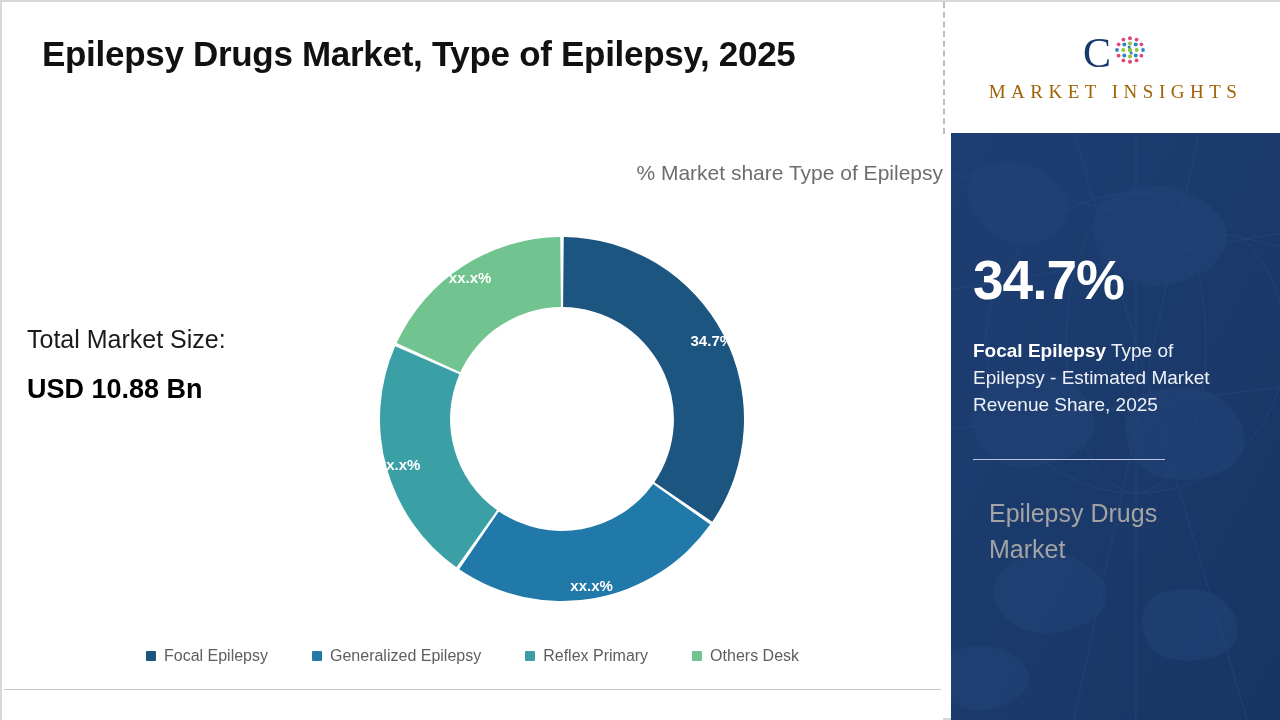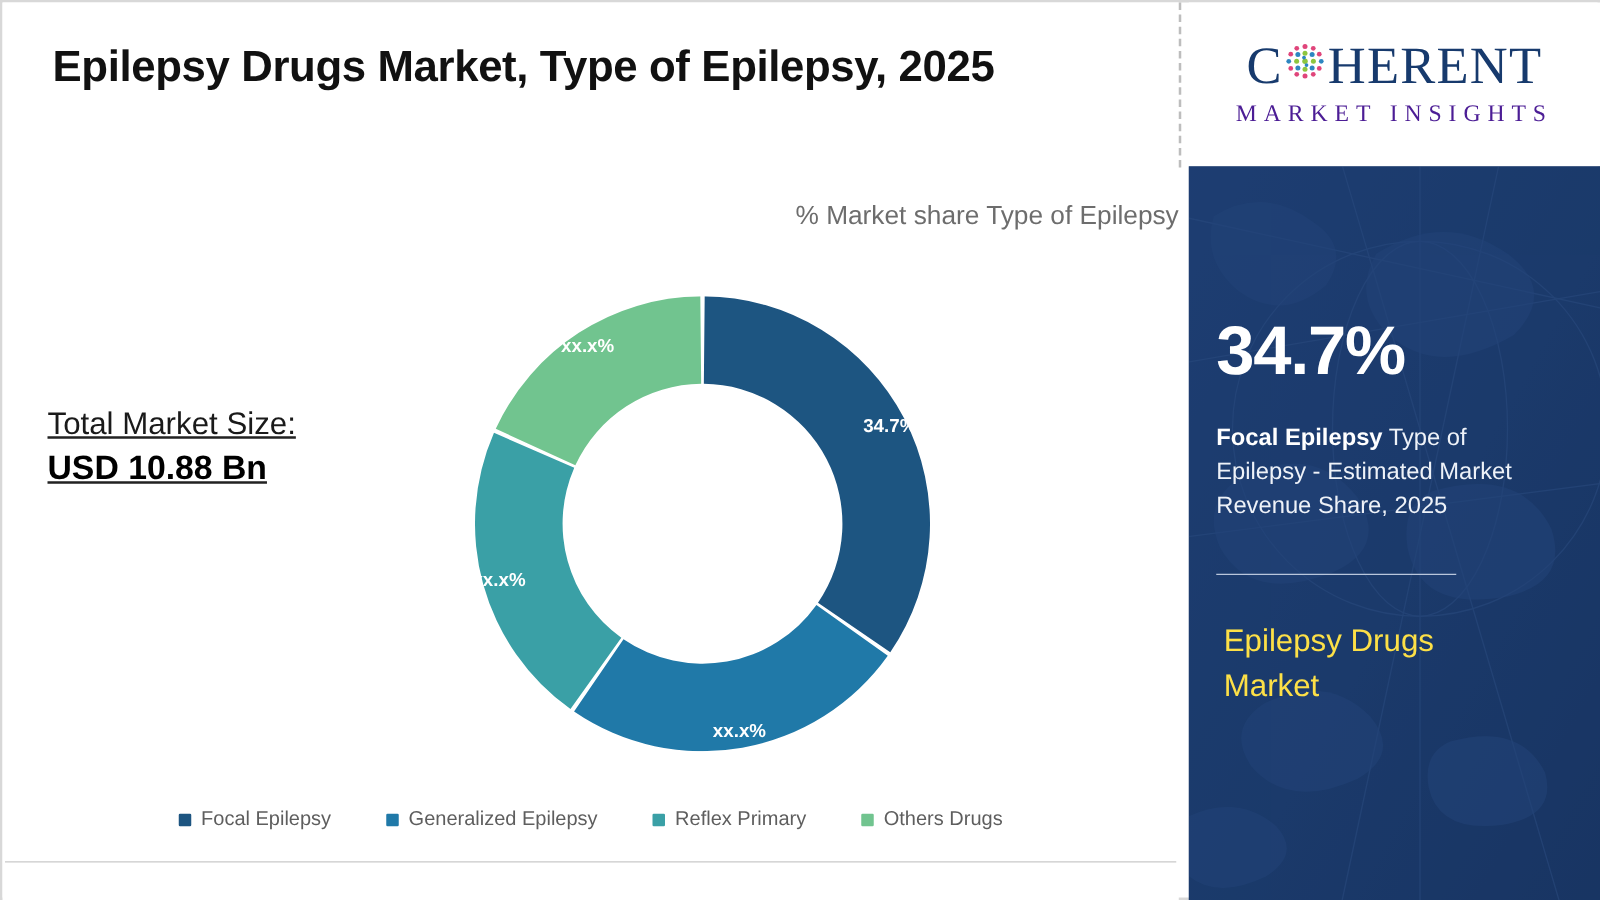--- a/index.html
+++ b/index.html
@@ -25,24 +25,24 @@
     position:absolute;left:40px;top:32px;
     font-size:35px;font-weight:bold;letter-spacing:-0.3px;
     color:#111;white-space:nowrap;
     font-family:"Liberation Sans", sans-serif;
   }
   .chart-subtitle{
     position:absolute;left:0;top:159px;width:941px;
     text-align:right;font-size:21px;color:#6d6d6d;
   }
   .total-block{
-    position:absolute;left:36px;top:322px;width:300px;text-decoration:underline;
+    position:absolute;left:25px;top:322px;width:300px;
   }
   .total-label{font-size:25px;color:#1a1a1a;line-height:1.25;}
-  .total-value{font-size:27px;font-weight:bold;color:#000;line-height:1.3;margin-top:2px;}
+  .total-value{font-size:27px;font-weight:bold;color:#000;line-height:1.3;margin-top:17px;}
 
   
   .donut-wrap{position:absolute;left:378px;top:235px;width:364px;height:364px;}
   .donut-svg{display:block;}
   .slice-label{
     font-family:"Liberation Sans", sans-serif;
     font-size:15px;font-weight:bold;fill:#ffffff;
     text-anchor:middle;dominant-baseline:central;
   }
 
@@ -82,21 +82,21 @@
   .logo-row{
     display:flex;align-items:center;justify-content:center;
     font-family:"Liberation Serif", serif;
     font-size:42px;letter-spacing:1px;color:#173A6D;font-weight:normal;
     line-height:1;
   }
   .logo-globe{margin:0 1px;}
   .logo-sub{
     margin-top:7px;
     font-family:"Liberation Serif", serif;
-    font-size:19px;letter-spacing:5.5px;color:#4c1d95;text-align:right;
+    font-size:19px;letter-spacing:5.5px;color:#a16207;text-align:right;
   }
 
   .stat-box{
     position:absolute;left:0;top:131px;width:329px;height:587px;
     background:#1B3A6B;overflow:hidden;
   }
   .stat-texture{
     position:absolute;left:0;top:0;width:329px;height:587px;opacity:.5;
   }
   .stat-value{
@@ -105,22 +105,22 @@
   }
   .stat-desc{
     position:absolute;left:22px;top:205px;width:244px;
     font-size:19px;color:#eef2f8;line-height:1.42;
   }
   .stat-desc b{font-weight:bold;color:#ffffff;}
   .stat-rule{
     position:absolute;left:22px;top:326px;width:192px;height:1px;background:#b9c6dc;
   }
   .stat-market{
-    position:absolute;left:28px;top:363px;width:250px;
-    font-size:25px;color:#fde047;line-height:1.42;
+    position:absolute;left:38px;top:363px;width:250px;
+    font-size:25px;color:#a3a3a3;line-height:1.42;
   }
 </style>
 </head>
 <body>
 
 <div class="frame">
 
   <div class="left-pane">
 
     <div class="chart-title">Epilepsy Drugs Market, Type of Epilepsy, 2025</div>
@@ -157,21 +157,21 @@
         <div class="legend-item">
           <span class="legend-swatch" style="background: rgb(32, 121, 168);"></span>
           <span class="legend-text">Generalized Epilepsy</span>
         </div>
         <div class="legend-item">
           <span class="legend-swatch" style="background: rgb(58, 160, 166);"></span>
           <span class="legend-text">Reflex Primary</span>
         </div>
         <div class="legend-item">
           <span class="legend-swatch" style="background: rgb(113, 196, 143);"></span>
-          <span class="legend-text">Others Drugs</span>
+          <span class="legend-text">Others Desk</span>
         </div>
       </div>
 
     <div class="source-rule"></div>
   </div>
 
   <div class="divider"></div>
 
   <div class="right-pane">
 
@@ -202,21 +202,20 @@
               <circle cx="23.7" cy="17" r="2.0" fill="#8DC63F"></circle>
               <circle cx="11.3" cy="22.4" r="2.0" fill="#2E86C1"></circle>
               <circle cx="17" cy="23.4" r="2.0" fill="#8DC63F"></circle>
               <circle cx="22.7" cy="22.4" r="2.0" fill="#2E86C1"></circle>
 
               <circle cx="16.2" cy="14" r="1.5" fill="#2E86C1"></circle>
               <circle cx="18.2" cy="20" r="1.5" fill="#2E86C1"></circle>
             </g>
           </svg>
         </span>
-        <span>HERENT</span>
       </div>
       <div class="logo-sub">MARKET INSIGHTS</div>
     </div>
 
     <div class="stat-box">
       <svg class="stat-texture" viewBox="0 0 329 587" preserveAspectRatio="xMidYMid slice">
         <defs>
           <linearGradient id="bgGrad" x1="0" y1="0" x2="1" y2="1">
             <stop offset="0%" stop-color="#21417A"></stop>
             <stop offset="55%" stop-color="#1B3A6B"></stop>

